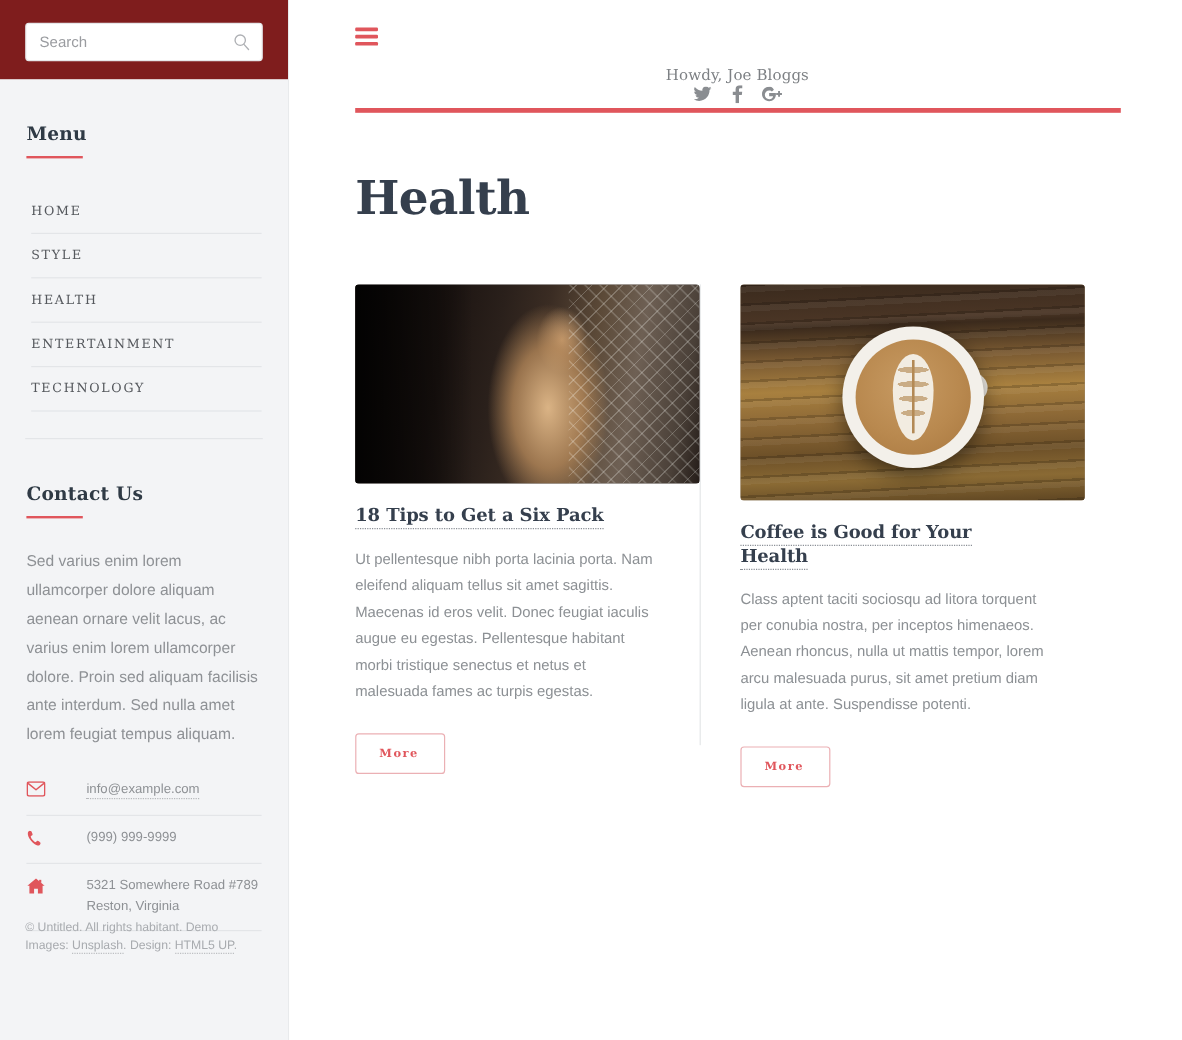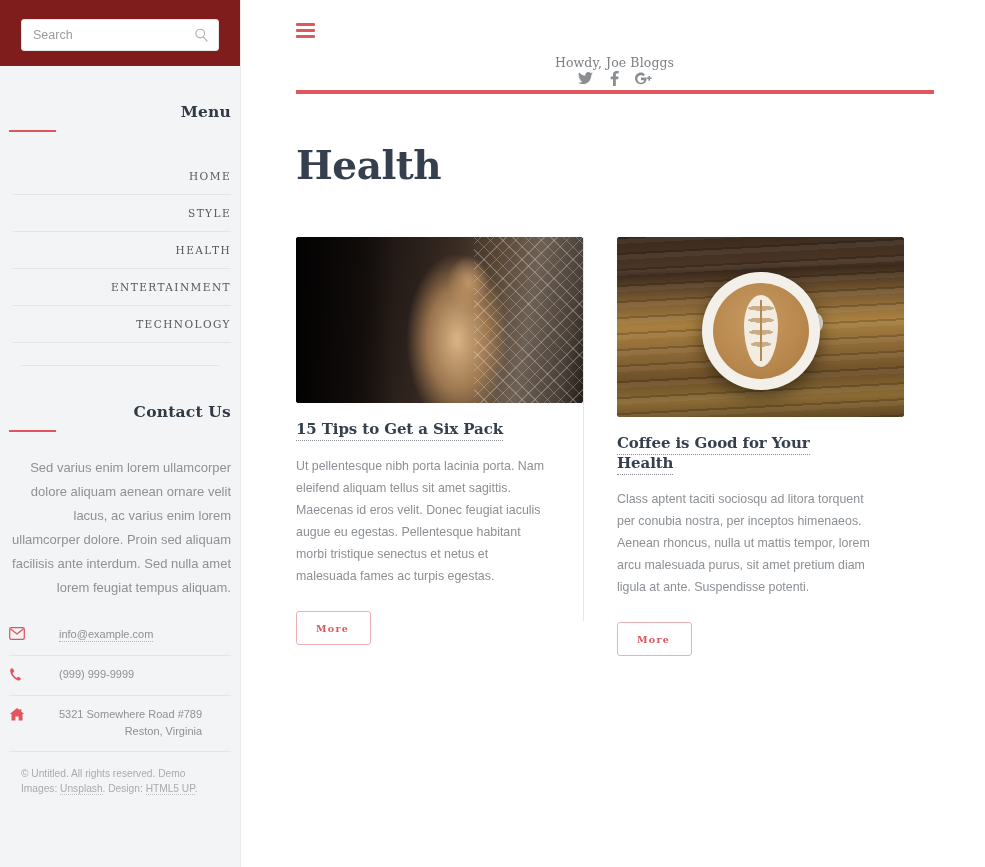--- a/index.html
+++ b/index.html
@@ -54,21 +54,21 @@
   }
   .search-box input::placeholder { color: #9a9ca0; }
   .search-icon {
     position: absolute;
     right: 9px; top: 50%;
     transform: translateY(-50%);
     width: 15px; height: 15px;
     pointer-events: none;
   }
 
-  .side-section { padding: 0 9px; text-align: right; }
+  .side-section { padding: 0 22px; }
   .side-title {
     font-family: "DejaVu Serif", serif;
     font-weight: bold;
     font-size: 15.5px;
     color: #2f3a45;
     letter-spacing: 0.2px;
     margin: 0;
     padding-top: 36px;
   }
   .side-title-rule {
@@ -460,21 +460,21 @@
               <rect x="10.6" y="2.2" width="1.8" height="2.4" fill="#e0565c"></rect>
             </svg>
           </span>
           <span class="c-text" style="white-space: pre-line;">5321 Somewhere Road #789
 Reston, Virginia</span>
         </li>
       </ul>
     </div>
 
     <div class="side-footer">
-      <span>© Untitled. All rights reserved. Demo Images:</span>
+      <span>© Untitled. All rights habitant. Demo Images:</span>
       <a href="#">Unsplash</a><span>. Design:</span>
       <a href="#">HTML5 UP</a><span>.</span>
     </div>
 
   </aside>
 
   <main id="main">
 
     <div class="hamburger">
       <span></span>
@@ -508,21 +508,21 @@
 
     <h1 class="page-title">Health</h1>
 
     <div class="posts">
 
       <article class="post post-1">
         <a href="#" class="thumb">
           <span class="art-gym"></span>
         </a>
         <h2 class="post-title">
-          <a href="#">15 Tips to Get a Six Pack</a>
+          <a href="#">18 Tips to Get a Six Pack</a>
         </h2>
         <p class="post-body">Ut pellentesque nibh porta lacinia porta. Nam eleifend aliquam tellus sit amet sagittis. Maecenas id eros velit. Donec feugiat iaculis augue eu egestas. Pellentesque habitant morbi tristique senectus et netus et malesuada fames ac turpis egestas.</p>
         <a href="#" class="more-btn">More</a>
       </article>
 
       <div class="col-divider"></div>
 
       <article class="post post-2">
         <a href="#" class="thumb">
           <span class="art-coffee">

